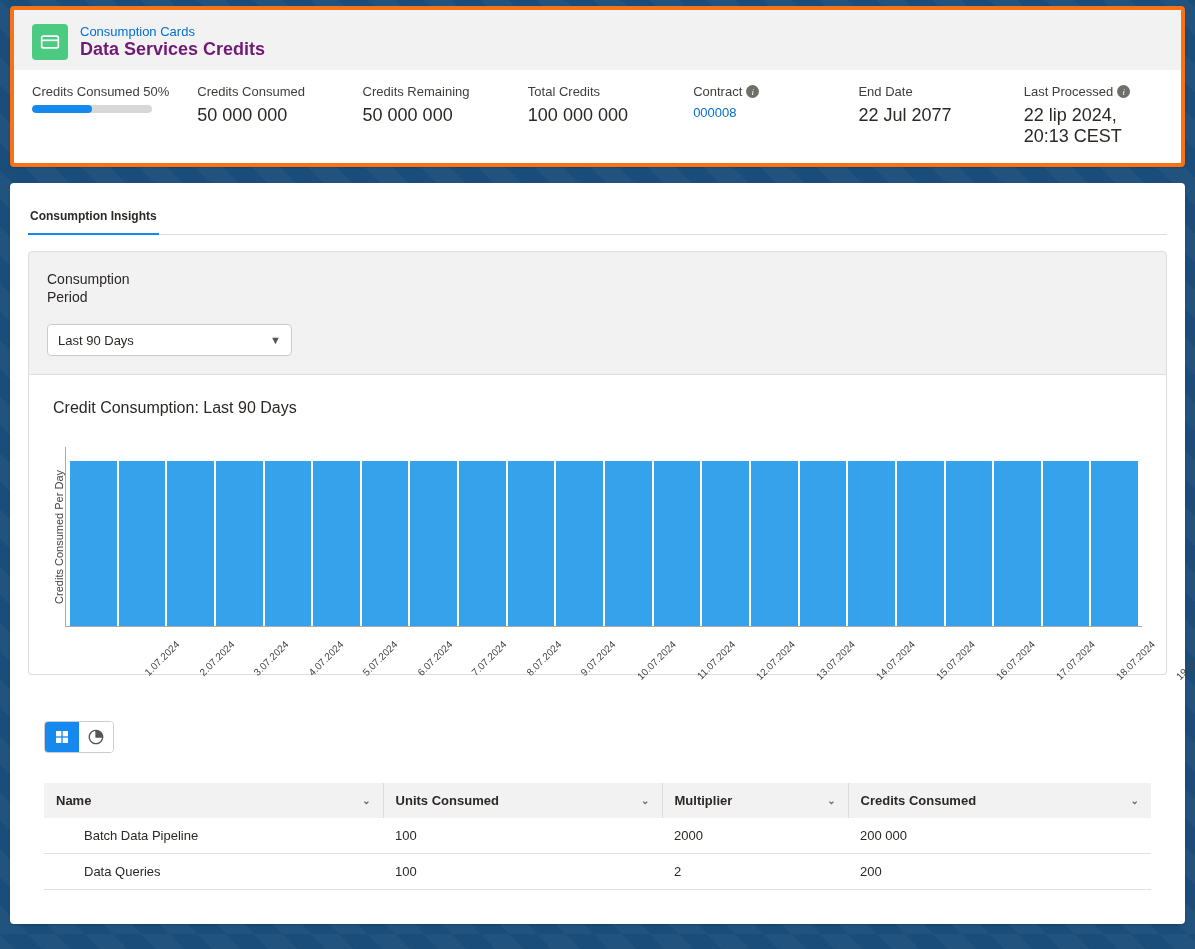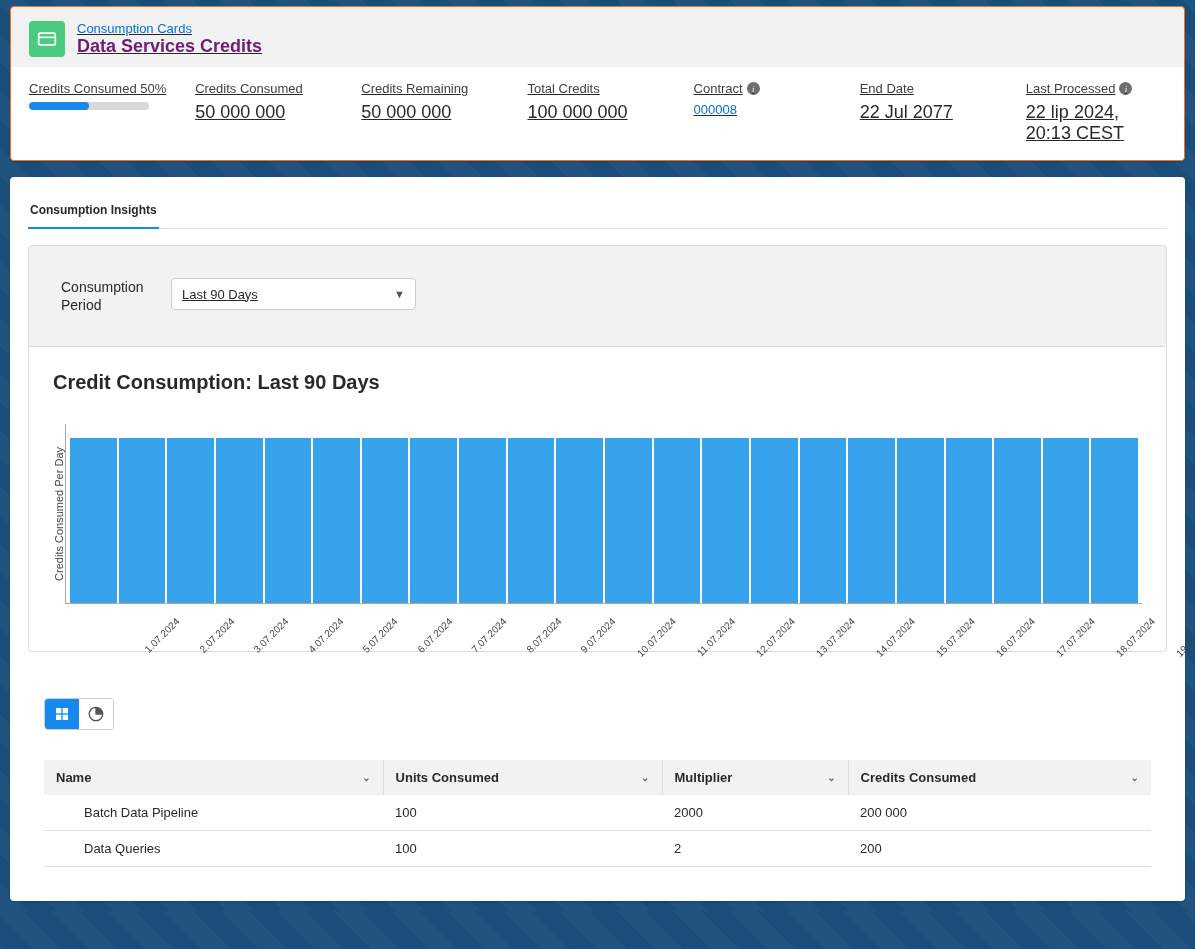--- a/index.html
+++ b/index.html
@@ -10,22 +10,21 @@
   font-size: 13px;
   color: #2b2826;
   padding: 0;
 }
 .page-wrap { width: 1195px; }
 .header-card {
   background: #f3f2f2;
   border-radius: 4px;
   margin: 6px 10px 0 10px;
   box-shadow: 0 1px 2px rgba(0,0,0,0.15);
-  border: 1px solid #f97316;
-  text-decoration: underline;
+  border: 4px solid #f97316;
 }
 .header-top {
   display: flex;
   align-items: center;
   padding: 14px 18px 10px 18px;
   gap: 12px;
 }
 .header-icon {
   width: 36px; height: 36px;
   background: #4bca81;
@@ -68,48 +67,48 @@
   font-size: 12px;
   font-weight: 600;
   color: #2b2826;
   border-bottom: 2px solid #1589ee;
   margin-bottom: -1px;
 }
 .filter-bar {
   background: #f3f2f2;
   border: 1px solid #ddd;
   border-radius: 4px 4px 0 0;
-  padding: 32px;
+  padding: 18px;
   display: flex;
   align-items: flex-start;
-  gap: 10px;
+  gap: 18px;
+  flex-direction: column;
 }
 .filter-label { width: 100px; font-size: 14px; color: #2b2826; line-height: 1.3; }
 .select-wrap {
   position: relative;
   width: 245px;
   height: 32px;
   background: white;
   border: 1px solid #ccc;
   border-radius: 4px;
   display: flex;
   align-items: center;
   padding: 0 10px;
   font-size: 13px;
   cursor: pointer;
-  text-decoration: underline;
 }
 .select-caret { position: absolute; right: 10px; font-size: 11px; color: #555; }
 .chart-panel {
   border: 1px solid #ddd;
   border-top: none;
   border-radius: 0 0 4px 4px;
   padding: 24px 24px 30px 24px;
 }
-.chart-title { font-size: 20px; font-weight: 700; margin-bottom: 30px; }
+.chart-title { font-size: 16px; font-weight: 400; margin-bottom: 30px; }
 .chart-wrap { display: flex; }
 .ylabel-wrap { display: flex; align-items: center; }
 .ylabel {
   writing-mode: vertical-rl; transform: rotate(180deg);
   font-size: 11px; color: #444;
 }
 .yticks { display: flex; flex-direction: column; justify-content: space-between; align-items: flex-end; padding: 0 6px; height: 180px; font-size: 11px; color: #444; }
 .plot {
   position: relative;
   flex: 1;

